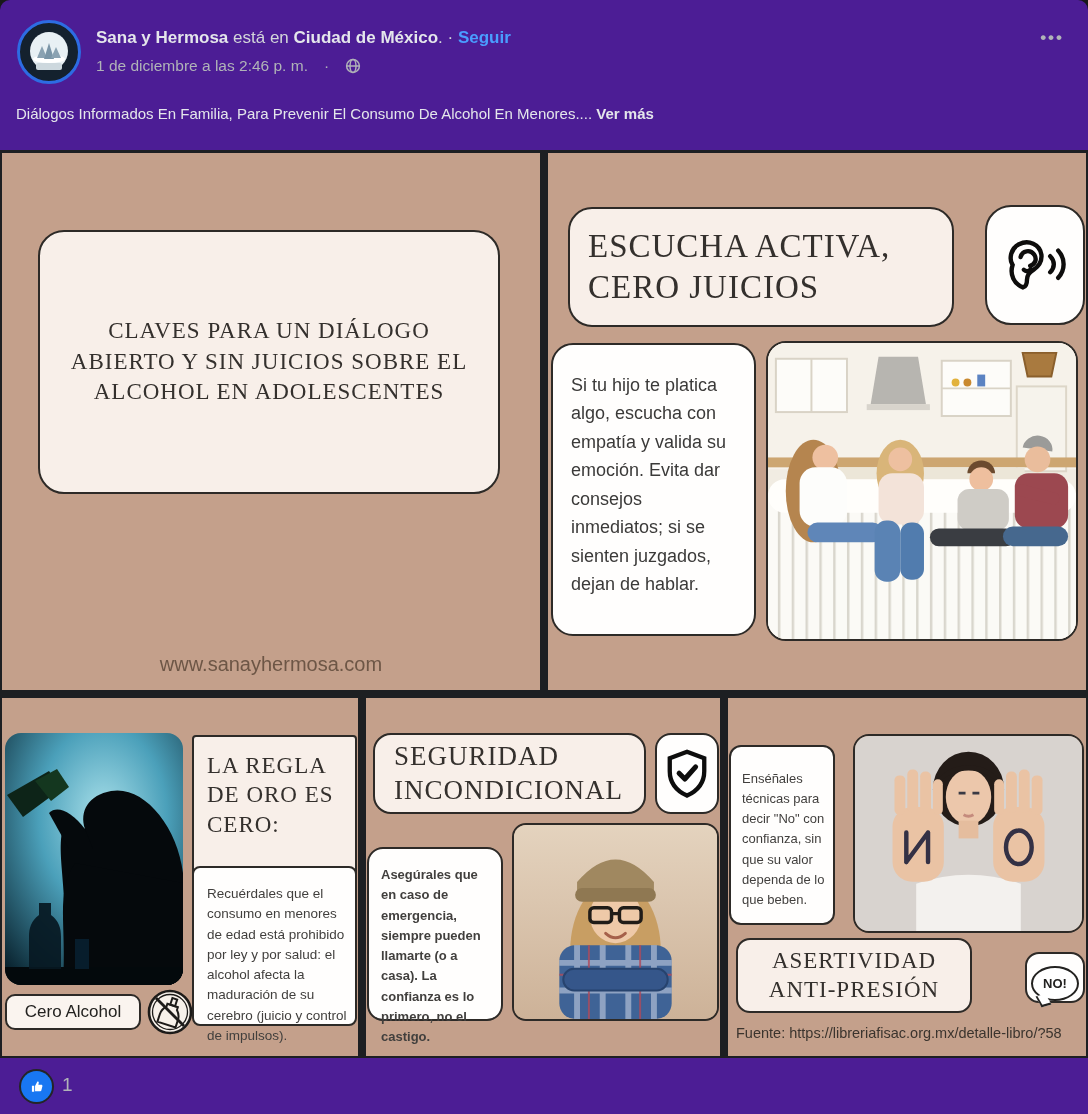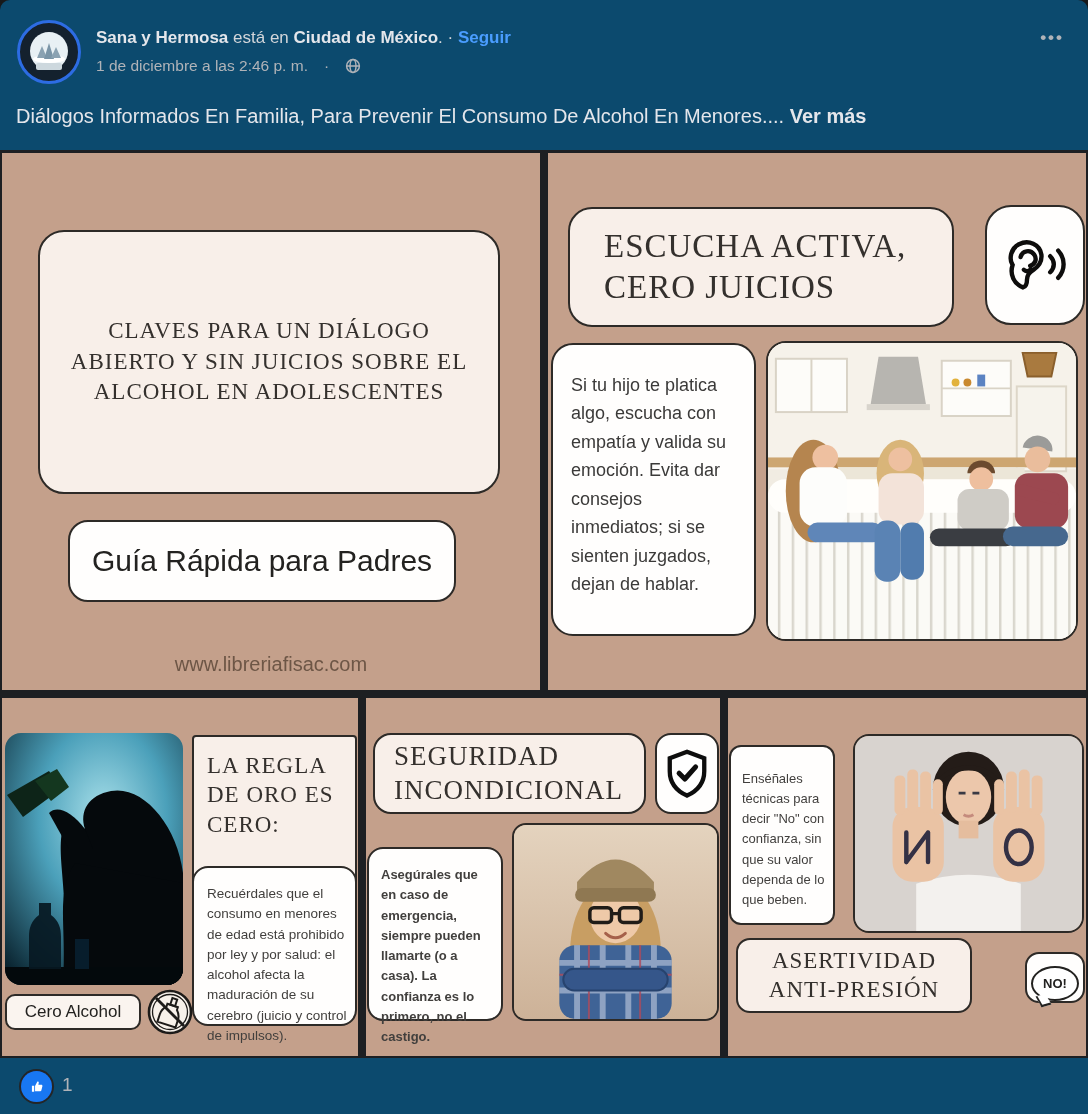--- a/index.html
+++ b/index.html
@@ -1,31 +1,31 @@
 <!DOCTYPE html>
 <html><head>
 <meta charset="utf-8">
 <style>
   html,body{margin:0;padding:0;background:#18191a;}
   body{width:1088px;height:1114px;overflow:hidden;font-family:"Liberation Sans",sans-serif;}
-  .card{position:relative;width:1088px;height:1114px;background:#0c4a6e;border-radius:10px 10px 0 0;overflow:hidden;}
+  .card{position:relative;width:1088px;height:1114px;background:#4c1d95;border-radius:10px 10px 0 0;overflow:hidden;}
 
   
   .post-header{position:absolute;top:0;left:0;width:100%;height:100px;}
   .avatar{position:absolute;left:17px;top:20px;width:58px;height:58px;border-radius:50%;
           background:#14212e;border:3px solid #2d6ce3;display:flex;align-items:center;justify-content:center;cursor:pointer;}
   .name-line{position:absolute;left:96px;top:28px;font-size:17px;color:#e4e6eb;white-space:nowrap;}
   .name-line b{font-weight:700;}
   .name-line .mid{color:#d3d6da;font-weight:400;}
   .follow{color:#4a9dff;font-weight:600;cursor:pointer;}
   .time-line{position:absolute;left:96px;top:57px;font-size:15.5px;color:#b0b3b8;display:flex;align-items:center;gap:16px;}
   .more-btn{position:absolute;right:24px;top:28px;color:#b0b3b8;font-size:17px;letter-spacing:2px;font-weight:700;cursor:pointer;}
 
   
-  .post-text{position:absolute;left:16px;top:105px;width:1060px;font-size:20px;color:#e4e6eb;white-space:nowrap;}
+  .post-text{position:absolute;left:16px;top:105px;width:1060px;font-size:15px;color:#e4e6eb;white-space:nowrap;}
   .post-text .see-more{font-weight:700;cursor:pointer;}
 
   
   .collage{position:absolute;left:0;top:150px;width:1088px;height:908px;background:#1d1f22;}
   .panel{position:absolute;background:#c4a08b;overflow:hidden;cursor:pointer;}
   .p-tl{left:2px;top:3px;width:538px;height:537px;}
   .p-tr{left:548px;top:3px;width:538px;height:537px;}
   .p-bl{left:2px;top:548px;width:356px;height:358px;}
   .p-bm{left:366px;top:548px;width:354px;height:358px;}
   .p-br{left:728px;top:548px;width:358px;height:358px;}
@@ -37,33 +37,33 @@
   
   .tl-title{position:absolute;left:36px;top:77px;width:462px;height:264px;border-radius:26px;
             display:flex;align-items:center;justify-content:center;text-align:center;
             font-size:23px;line-height:1.32;padding:0 14px;}
   .tl-sub{position:absolute;left:66px;top:367px;width:388px;height:82px;border-radius:20px;
           display:flex;align-items:center;justify-content:center;font-size:30px;color:#232220;}
   .tl-web{position:absolute;left:0;top:500px;width:100%;text-align:center;font-size:20px;color:#6d5646;}
 
   
   .tr-title{position:absolute;left:20px;top:54px;width:386px;height:120px;border-radius:24px;
-            display:flex;align-items:center;font-size:33px;line-height:1.25;padding-left:34px;box-sizing:border-box;}
+            display:flex;align-items:center;font-size:33px;line-height:1.25;padding-left:18px;box-sizing:border-box;}
   .tr-ear{position:absolute;left:437px;top:52px;width:100px;height:120px;border-radius:26px;
           display:flex;align-items:center;justify-content:center;}
   .tr-body{position:absolute;left:3px;top:190px;width:205px;height:293px;border-radius:22px;
            font-size:18px;line-height:1.58;color:#3b3a39;padding:26px 16px 0 18px;box-sizing:border-box;}
   .tr-photo{position:absolute;left:218px;top:188px;width:312px;height:300px;border-radius:20px;
             border:2px solid #2d2a27;overflow:hidden;box-sizing:border-box;}
 
   
   .bl-photo{position:absolute;left:3px;top:35px;width:178px;height:252px;border-radius:16px;overflow:hidden;}
   .bl-title{position:absolute;left:190px;top:37px;width:165px;height:155px;border-radius:4px;
             font-size:23px;line-height:1.28;padding:14px 0 0 13px;box-sizing:border-box;}
-  .bl-body{position:absolute;left:190px;top:168px;width:165px;height:160px;border-radius:16px;
+  .bl-body{position:absolute;left:190px;top:168px;width:165px;height:160px;border-radius:8px;
            font-size:13.5px;line-height:1.5;color:#413f3d;padding:16px 8px 12px 13px;box-sizing:border-box;}
   .bl-badge{position:absolute;left:3px;top:296px;width:136px;height:36px;border-radius:10px;
             display:flex;align-items:center;justify-content:center;font-size:17px;color:#232220;background:#faf4ef;}
   .bl-noicon{position:absolute;left:144px;top:290px;width:48px;height:48px;}
 
   
   .bm-title{position:absolute;left:7px;top:35px;width:273px;height:81px;border-radius:18px;
             display:flex;align-items:center;font-size:27px;line-height:1.25;padding-left:19px;box-sizing:border-box;}
   .bm-shield{position:absolute;left:289px;top:35px;width:64px;height:81px;border-radius:16px;
              display:flex;align-items:center;justify-content:center;}
@@ -128,22 +128,21 @@
   <div class="post-text">
     <span>Diálogos Informados En Familia, Para Prevenir El Consumo De Alcohol En Menores....</span>
     <span> </span>
     <span class="see-more">Ver más</span>
   </div>
 
   <div class="collage">
 
     <div class="panel p-tl">
       <div class="cream-box serif-title tl-title">CLAVES PARA UN DIÁLOGO ABIERTO Y SIN JUICIOS SOBRE EL ALCOHOL EN ADOLESCENTES</div>
-      <div class="white-box tl-sub">Guía Rápida para Padres</div>
-      <div class="tl-web">www.libreriafisac.com</div>
+      <div class="tl-web">www.sanayhermosa.com</div>
     </div>
 
     <div class="panel p-tr">
       <div class="cream-box serif-title tr-title">ESCUCHA ACTIVA, CERO JUICIOS</div>
       <div class="white-box tr-ear">
         <svg width="72" height="58" viewBox="0 0 90 70" fill="none" stroke="#0e0d0c" stroke-width="5.5" stroke-linecap="round">
           <path d="M30 63 C19 59 13 47 17 35 C12 27 15 14 25 9 C37 3 51 9 53 22 C54 31 49 37 43 41 C38 44 35 48 35 53 C35 59 34 62 30 63 Z"></path>
           <path d="M27 25 C29 17 39 15 44 22 C48 28 45 34 39 36"></path>
           <path d="M31 41 C34 44 38 43 40 40"></path>
           <path d="M64 24 C70 30 70 38 64 44"></path>
@@ -321,20 +320,21 @@
             <ellipse cx="166" cy="113" rx="13" ry="17" fill="none" stroke="#343145" stroke-width="4.5"></ellipse>
           </g>
           <text x="52" y="145" font-size="0" fill="#343145">N</text>
           <text x="160" y="145" font-size="0" fill="#343145">O</text>
         </svg>
       </div>
       <div class="cream-box serif-title br-title">ASERTIVIDAD ANTI-PRESIÓN</div>
       <div class="white-box br-bubblebox">
         <div class="bubble">NO!</div>
       </div>
+      <div class="br-source">Fuente: https://libreriafisac.org.mx/detalle-libro/?58</div>
     </div>
   </div>
 
   <div class="like-badge">
     <svg width="17" height="17" viewBox="0 0 20 20">
       <path d="M4.6 9.2 h2.7 v7 H4.6 z M8.3 16.2 v-6.8 l2.6-4.9 c.35-.65 1.8-.3 1.8.75 L12.2 8 h3.4 c.95 0 1.6.85 1.35 1.7 l-1.2 4.6 c-.2.75-.85 1.3-1.7 1.3 H8.3 z" fill="#ffffff"></path>
     </svg>
   </div>
   <div class="like-count">1</div>
 

